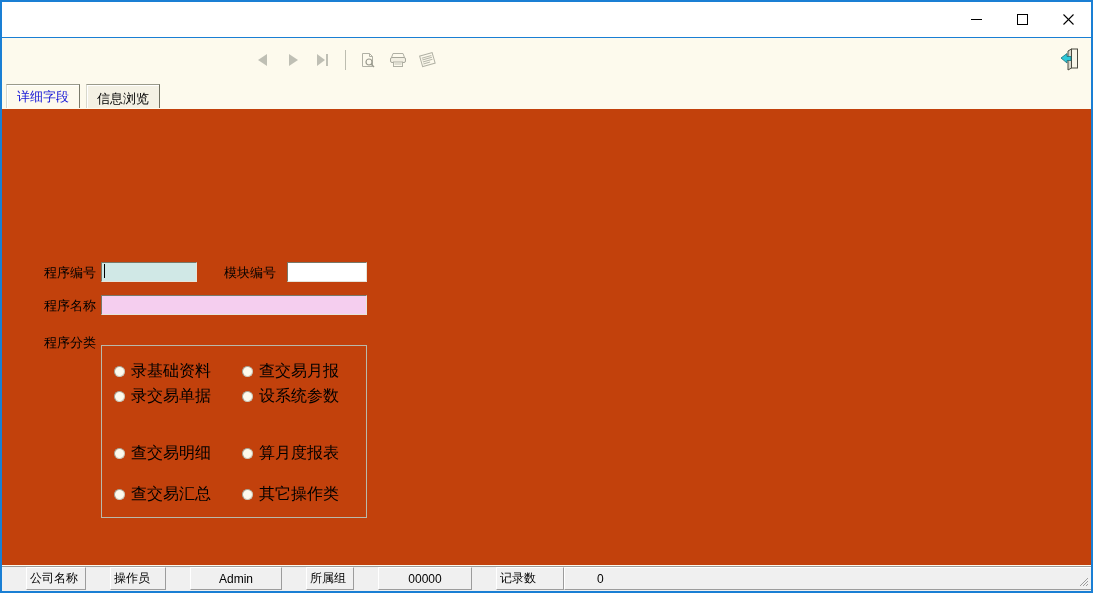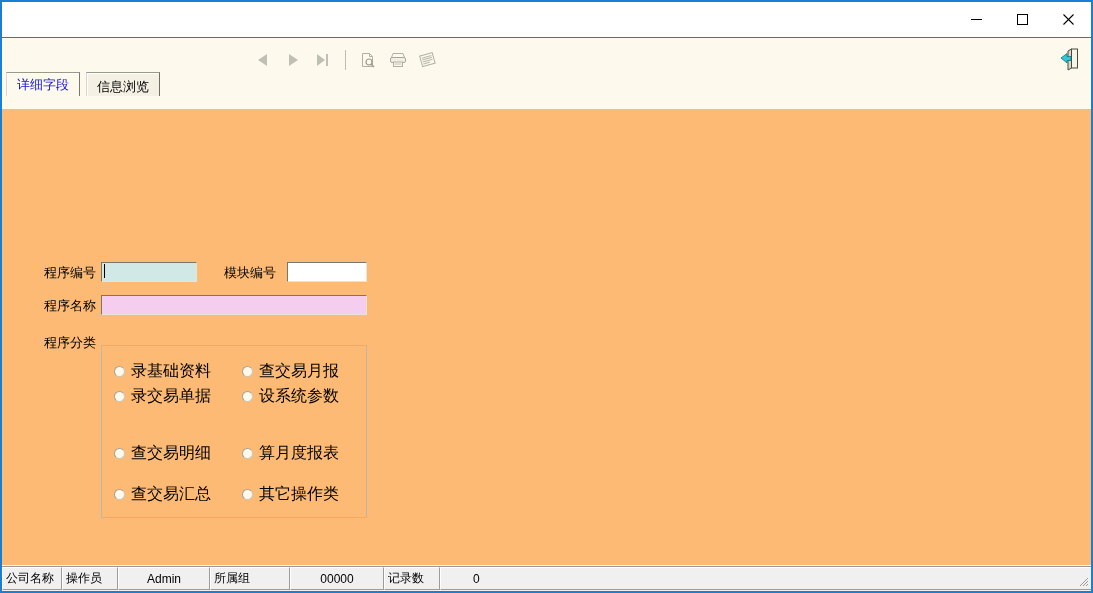--- a/index.html
+++ b/index.html
@@ -96,21 +96,21 @@
     height: 28px;
     display: flex;
     align-items: center;
     justify-content: center;
   }
 
   
   .tabstrip {
     position: absolute;
     left: 0;
-    top: 68px;
+    top: 80px;
     width: 1089px;
     height: 27px;
   }
   .tab {
     position: absolute;
     top: 2px;
     height: 24px;
     box-sizing: border-box;
     display: flex;
     align-items: center;
@@ -138,21 +138,21 @@
     align-items: flex-end;
   }
 
   
   .form {
     position: absolute;
     left: 0;
     top: 107px;
     width: 1089px;
     bottom: 26px;
-    background: #fdba74;
+    background: #c2410c;
   }
   .field-label {
     position: absolute;
     font-size: 13px;
     color: #000;
     white-space: nowrap;
   }
   .input {
     position: absolute;
     box-sizing: border-box;
@@ -232,20 +232,21 @@
     border: 1px solid #ffffff;
     border-right-color: #9c9c9c;
     border-bottom-color: #9c9c9c;
     background: #f0f0f0;
     display: flex;
     align-items: center;
     font-size: 12px;
     color: #000;
     height: 23px;
     margin-top: 0;
+    margin-left: 24px;
   }
   .sb-label { padding-left: 3px; }
   .sb-value { justify-content: center; }
   .sb-grip {
     flex: 1;
     position: relative;
     background: #f0f0f0;
     border: 1px solid #ffffff;
     border-right: 0;
     border-bottom-color: #9c9c9c;
@@ -423,23 +424,23 @@
         </label>
       </div>
 
     </div>
   </div>
 
   <div class="statusbar">
     <div class="sb-cell sb-label" style="width:60px;">公司名称</div>
     <div class="sb-cell sb-label" style="width:56px;font-family:Liberation Mono, monospace;">操作员</div>
     <div class="sb-cell sb-value" style="width:92px;">Admin</div>
-    <div class="sb-cell sb-label" style="width:80px;">所属组</div>
+    <div class="sb-cell sb-label" style="width:48px;">所属组</div>
     <div class="sb-cell sb-value" style="width:94px;">00000</div>
-    <div class="sb-cell sb-label" style="width:56px;">记录数</div>
+    <div class="sb-cell sb-label" style="width:68px;">记录数</div>
     <div class="sb-grip">
       <span>0</span>
       <svg class="grip-mark" viewBox="0 0 12 12">
         <line x1="11" y1="3" x2="3" y2="11" stroke="#9c9c9c" stroke-width="1"></line>
         <line x1="11" y1="6" x2="6" y2="11" stroke="#9c9c9c" stroke-width="1"></line>
         <line x1="11" y1="9" x2="9" y2="11" stroke="#9c9c9c" stroke-width="1"></line>
       </svg>
     </div>
   </div>
 

